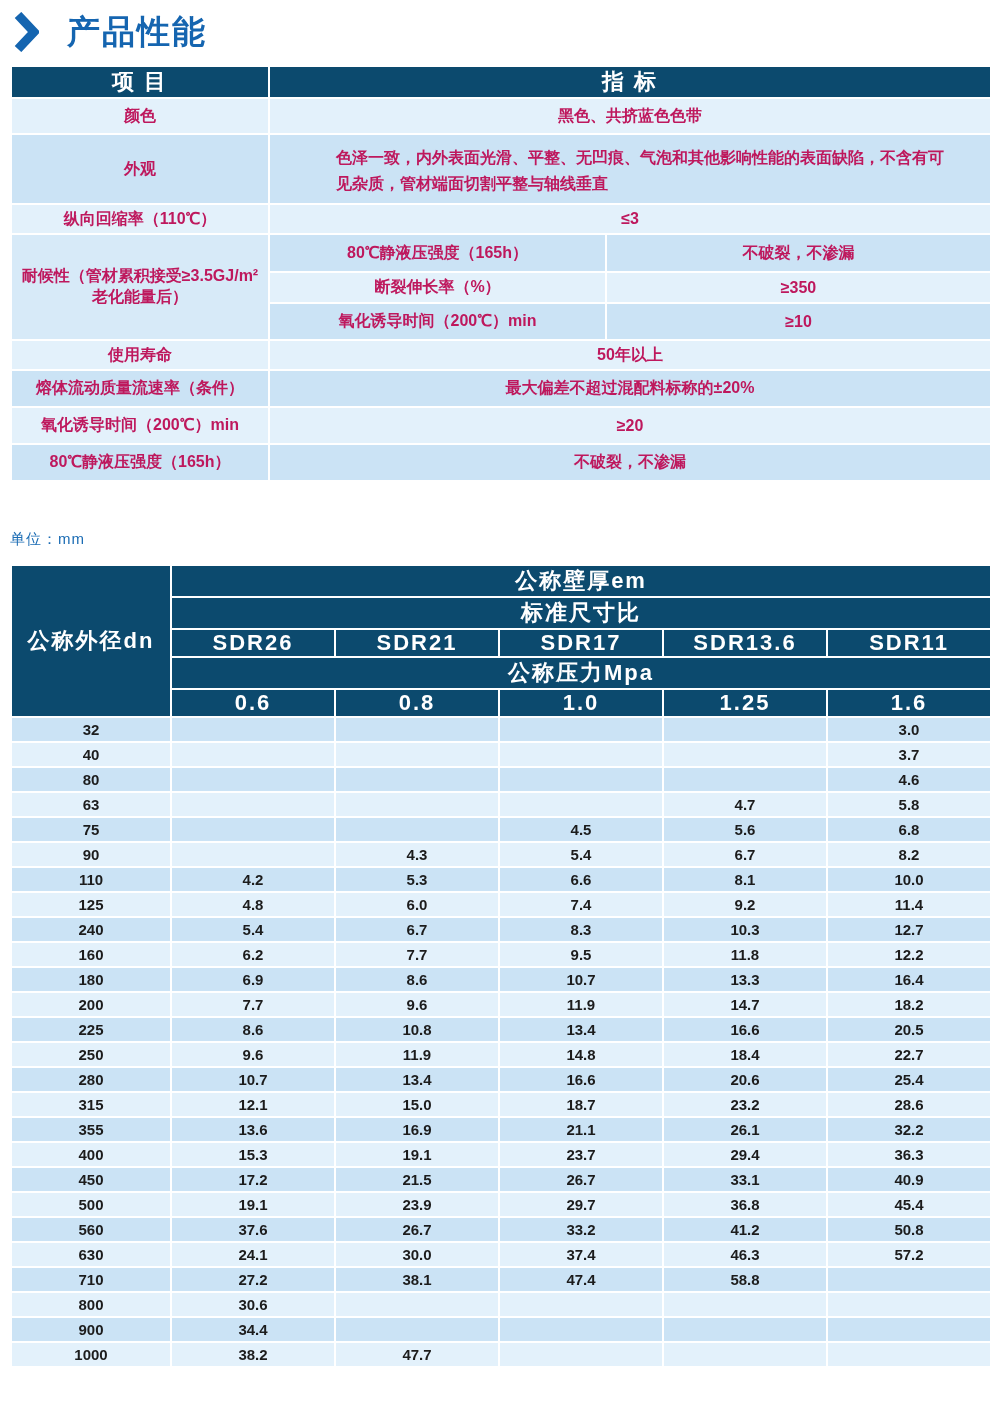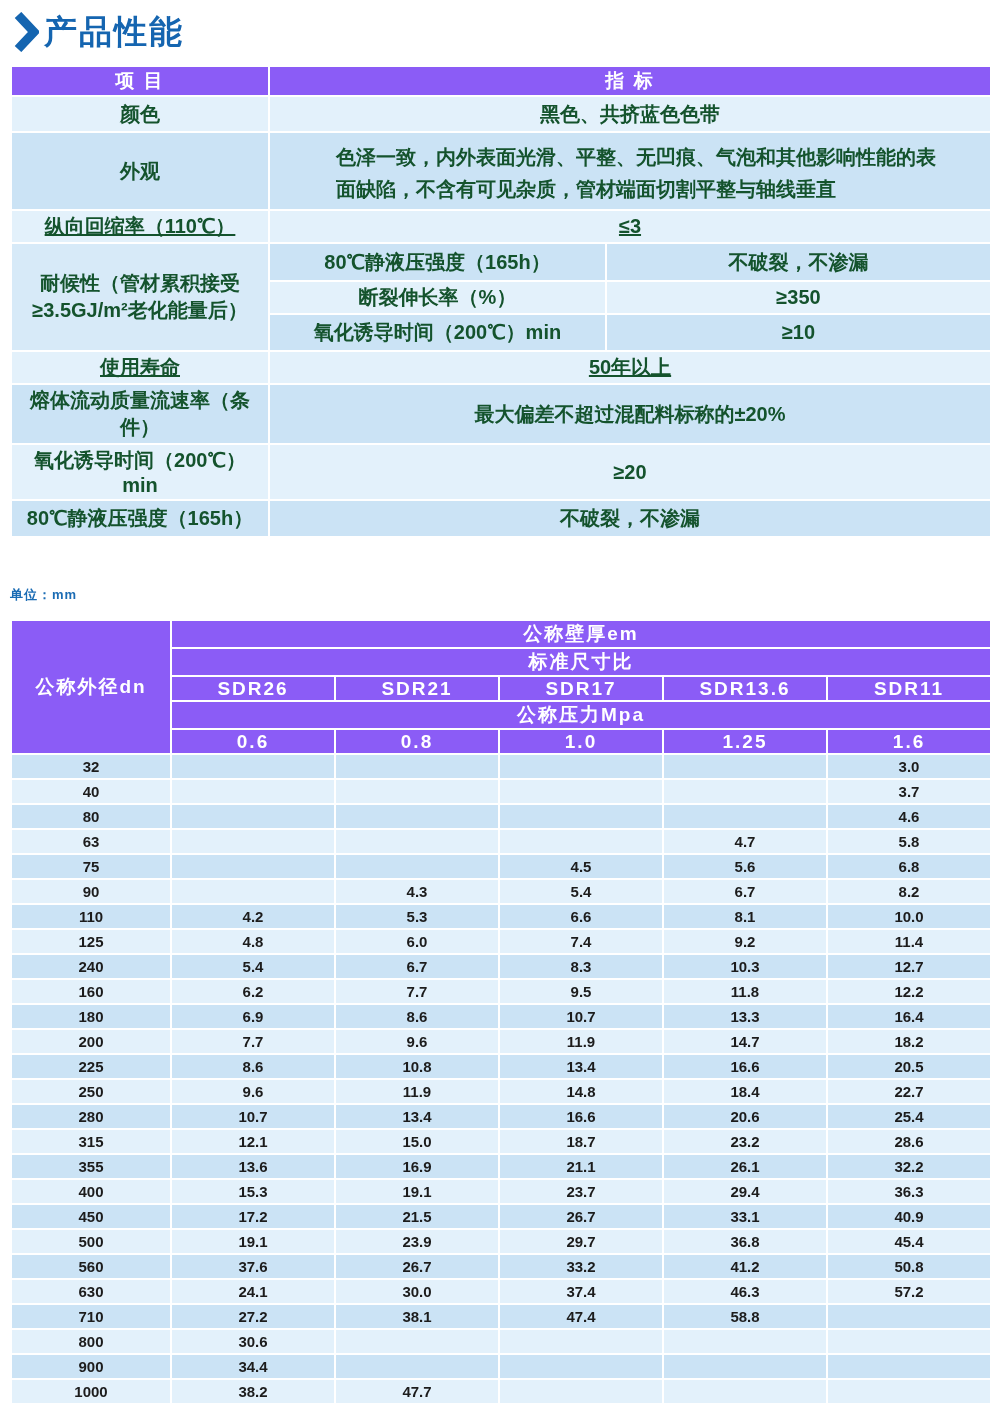--- a/index.html
+++ b/index.html
@@ -5,43 +5,43 @@
   html,body{margin:0;padding:0;background:#ffffff;}
   body{
     width:1000px;height:1403px;overflow:hidden;
     font-family:"Liberation Sans",sans-serif;
     -webkit-font-smoothing:antialiased;
   }
   .page{padding:12px 10px 0 10px;}
 
   
   .title-row{display:flex;align-items:flex-end;justify-content:space-between;margin:0 0 13px 0;}
-  .sec-title{display:flex;align-items:center;gap:5px;padding-left:4px;text-align:center;}
+  .sec-title{display:flex;align-items:center;gap:28px;padding-left:4px;text-align:center;}
   .sec-title .chev{flex:0 0 auto;display:block;}
   .sec-title h1{margin:0;font-size:33px;font-weight:bold;color:#1565b0;letter-spacing:2px;line-height:1.15;}
-  .unit{font-size:13px;font-weight:bold;color:#1b6cb4;padding-bottom:2px;letter-spacing:1px;}
+  .unit{font-size:15px;font-weight:normal;color:#1b6cb4;padding-bottom:2px;letter-spacing:1px;}
 
   
   table{border-collapse:collapse;table-layout:fixed;width:980px;}
   th,td{border:2px solid #ffffff;text-align:center;vertical-align:middle;font-weight:bold;
         overflow:hidden;padding:0;}
-  th.blue{background:#8b5cf6;color:#ffffff;font-size:19px;letter-spacing:2px;}
+  th.blue{background:#0c4a6e;color:#ffffff;font-size:22px;letter-spacing:2px;}
   .dk{background:#cbe3f5;}
   .lt{background:#e3f1fb;}
   .md{background:#d7eaf8;}
 
   
   .perf{margin-bottom:0;}
-  .perf td{font-size:20px;color:#14532d;margin-top:36px;}
+  .perf td{font-size:16px;color:#be185d;margin-top:36px;}
   .perf .left{text-align:left;padding:8px 40px 4px 66px;line-height:1.6;}
   .perf td{padding:2px 8px;}
   tr.h32 th{height:28px;}
   tr.h34 td{height:30px;}
   tr.h62 td{height:56px;}
-  tr.h28 td{height:24px;text-decoration:underline;}
+  tr.h28 td{height:24px;}
   tr.h36 td{height:32px;}
   tr.h29 td{height:25px;}
   tr.h35 td{height:31px;}
 
   
   .spec-wrap{margin-top:48px;}
   .spec th{height:23px;}
   .spec td{height:23px;font-size:15px;color:#1c1c1c;}
 </style>
 </head>

